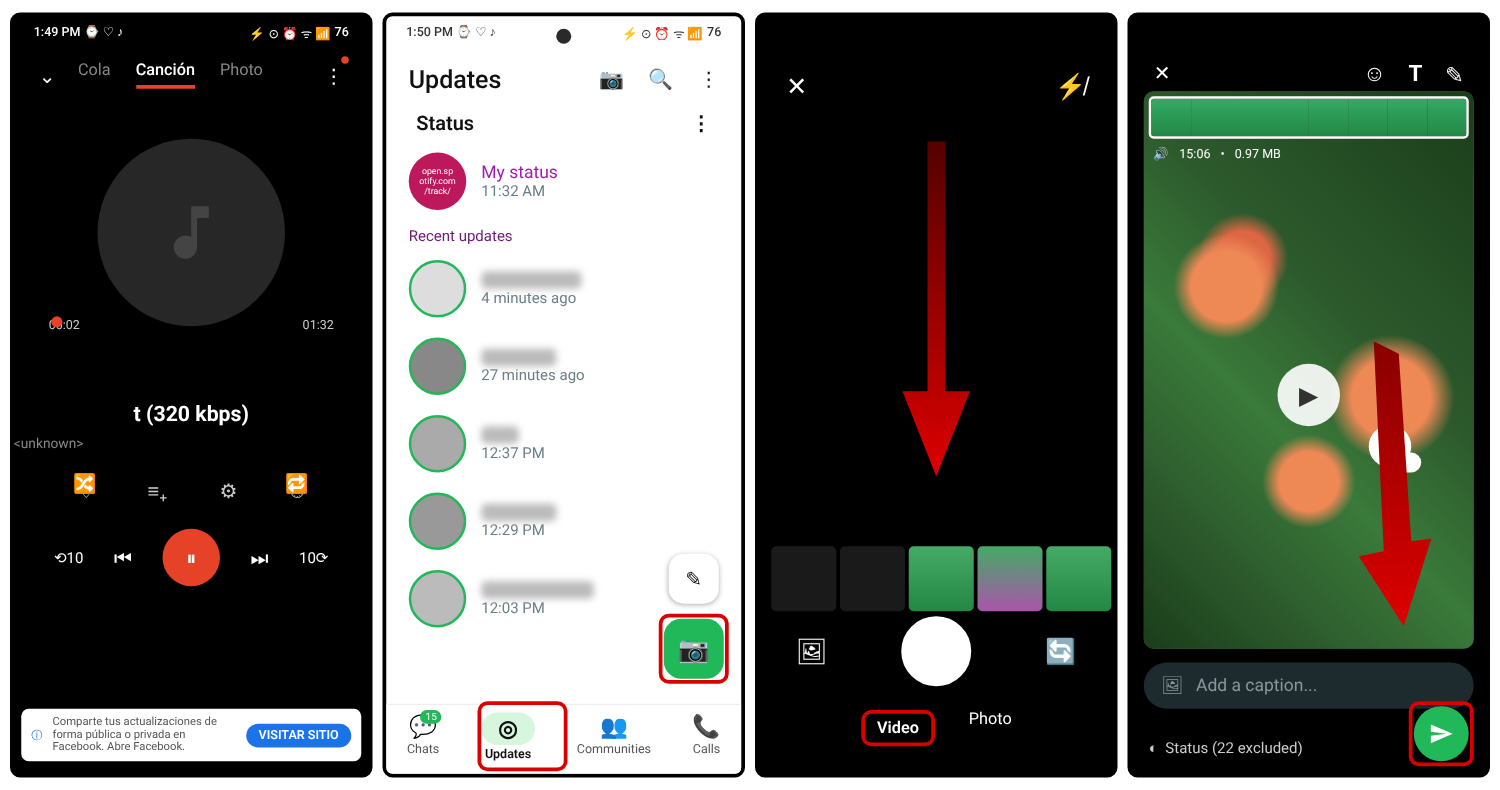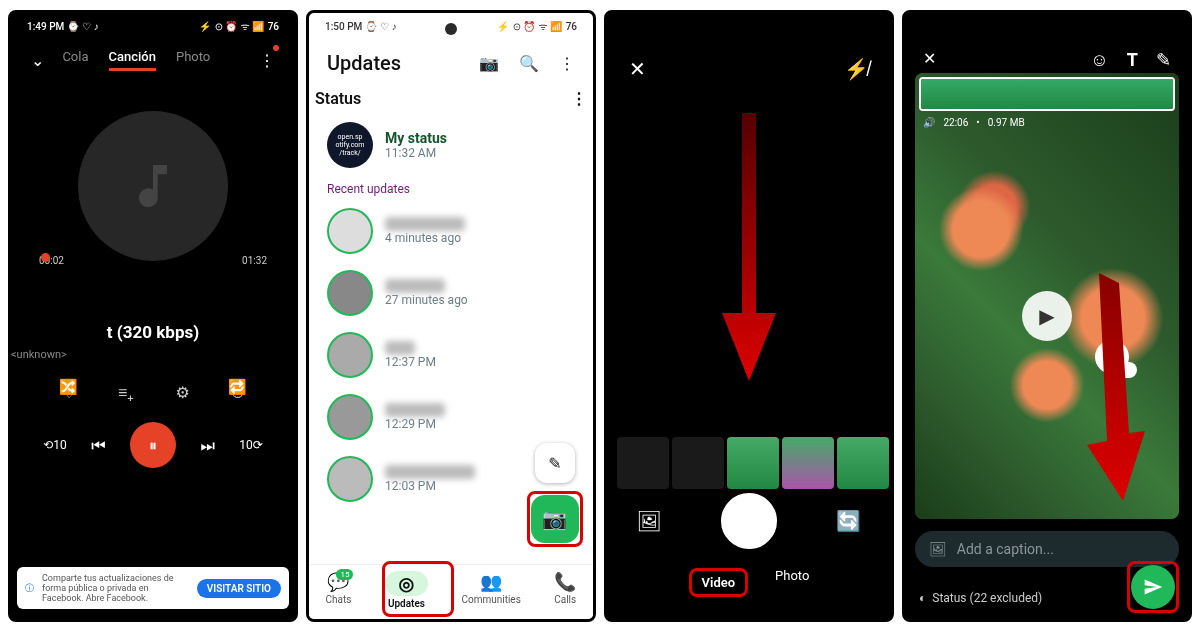--- a/index.html
+++ b/index.html
@@ -32,25 +32,25 @@
   .p1-visit { background: #1a73e8; color:#fff; border-radius:20px;padding:4px 10px;font-size:10px;font-weight:600;white-space:nowrap;}
   .p1-shuffle-icon{position:absolute;left:48px;top:365px;color:#ccc;font-size:15px;}
   .p1-repeat-icon{position:absolute;right:48px;top:365px;color:#ccc;font-size:15px;}
   .p1-prog-dot{position:absolute;left:30px;top:240px;width:9px;height:9px;background:#e54227;border-radius:50%;}
 
   
   .p2 { color: #111; }
   .p2-header { display: flex; justify-content: space-between; align-items: center; padding: 12px 18px 8px; }
   .p2-title { font-size: 20px; font-weight: 500; }
   .p2-icons { display: flex; gap: 20px; font-size: 16px; }
-  .p2-status-hdr { display:flex;justify-content:space-between;padding:6px 6px;font-size:16px;font-weight:600;}
+  .p2-status-hdr { display:flex;justify-content:space-between;padding:6px 24px;font-size:16px;font-weight:600;}
   .p2-item { display: flex; align-items: center; gap: 12px; padding: 8px 18px; }
-  .p2-avatar { width: 46px; height: 46px; border-radius: 50%; background: #0f172a; flex-shrink:0;}
+  .p2-avatar { width: 46px; height: 46px; border-radius: 50%; background: #be185d; flex-shrink:0;}
   .p2-avatar.ring { border: 2px solid #20b858; padding:1px; background:#ddd;}
-  .p2-name { font-size: 14px; font-weight: 700; color: #14532d;}
+  .p2-name { font-size: 14px; font-weight: 400; color: #a21caf;}
   .p2-time { font-size: 12px; color: #6b7d86; }
   .p2-section { font-size: 12px; color: #701a75; padding: 6px 18px 4px; }
   .p2-blur { filter: blur(3px); background: #bbb; color: transparent; border-radius: 4px; height: 14px; width: 80px;}
   .p2-navbar { position: absolute; bottom: 0; left: 0; right: 0; background: #fff; border-top: 1px solid #eee; display: flex; justify-content: space-around; padding: 6px 0 10px; }
   .p2-navitem { text-align: center; font-size: 10px; color: #555; display:flex;flex-direction:column;align-items:center;gap:2px;}
   .p2-navitem.active { font-weight: 600; color: #111;}
   .p2-navicon { font-size: 18px; }
   .p2-navitem.active .p2-navicon-wrap { background:#d7f6de;border-radius:14px;padding:2px 14px;}
   .p2-badge { position: absolute; top: -2px; right: -2px; background: #20b858; color: #fff; font-size: 8px; border-radius: 8px; padding: 1px 4px;}
   .p2-fab { position:absolute; bottom: 76px; right: 14px; width: 48px; height: 48px; background:#20b858;border-radius:14px;display:flex;align-items:center;justify-content:center;color:#fff;font-size:20px;}
@@ -304,21 +304,21 @@
       <div class="p4-trim-f"></div>
       <div class="p4-trim-f"></div>
       <div class="p4-trim-f"></div>
       <div class="p4-trim-f"></div>
       <div class="p4-trim-f"></div>
       <div class="p4-trim-f"></div>
       <div class="p4-trim-f"></div>
   </div>
   <div class="p4-info">
     <span>🔊</span>
-    <span>22:06</span>
+    <span>15:06</span>
     <span>•</span>
     <span>0.97 MB</span>
   </div>
   <div class="p4-img"></div>
   <div class="p4-play">▶</div>
   <div class="p4-tt"></div>
   <div class="p4-arrow">
     <svg viewBox="0 0 70 230">
         <defs>
           <linearGradient id="g4" x1="0" y1="0" x2="0" y2="1">

